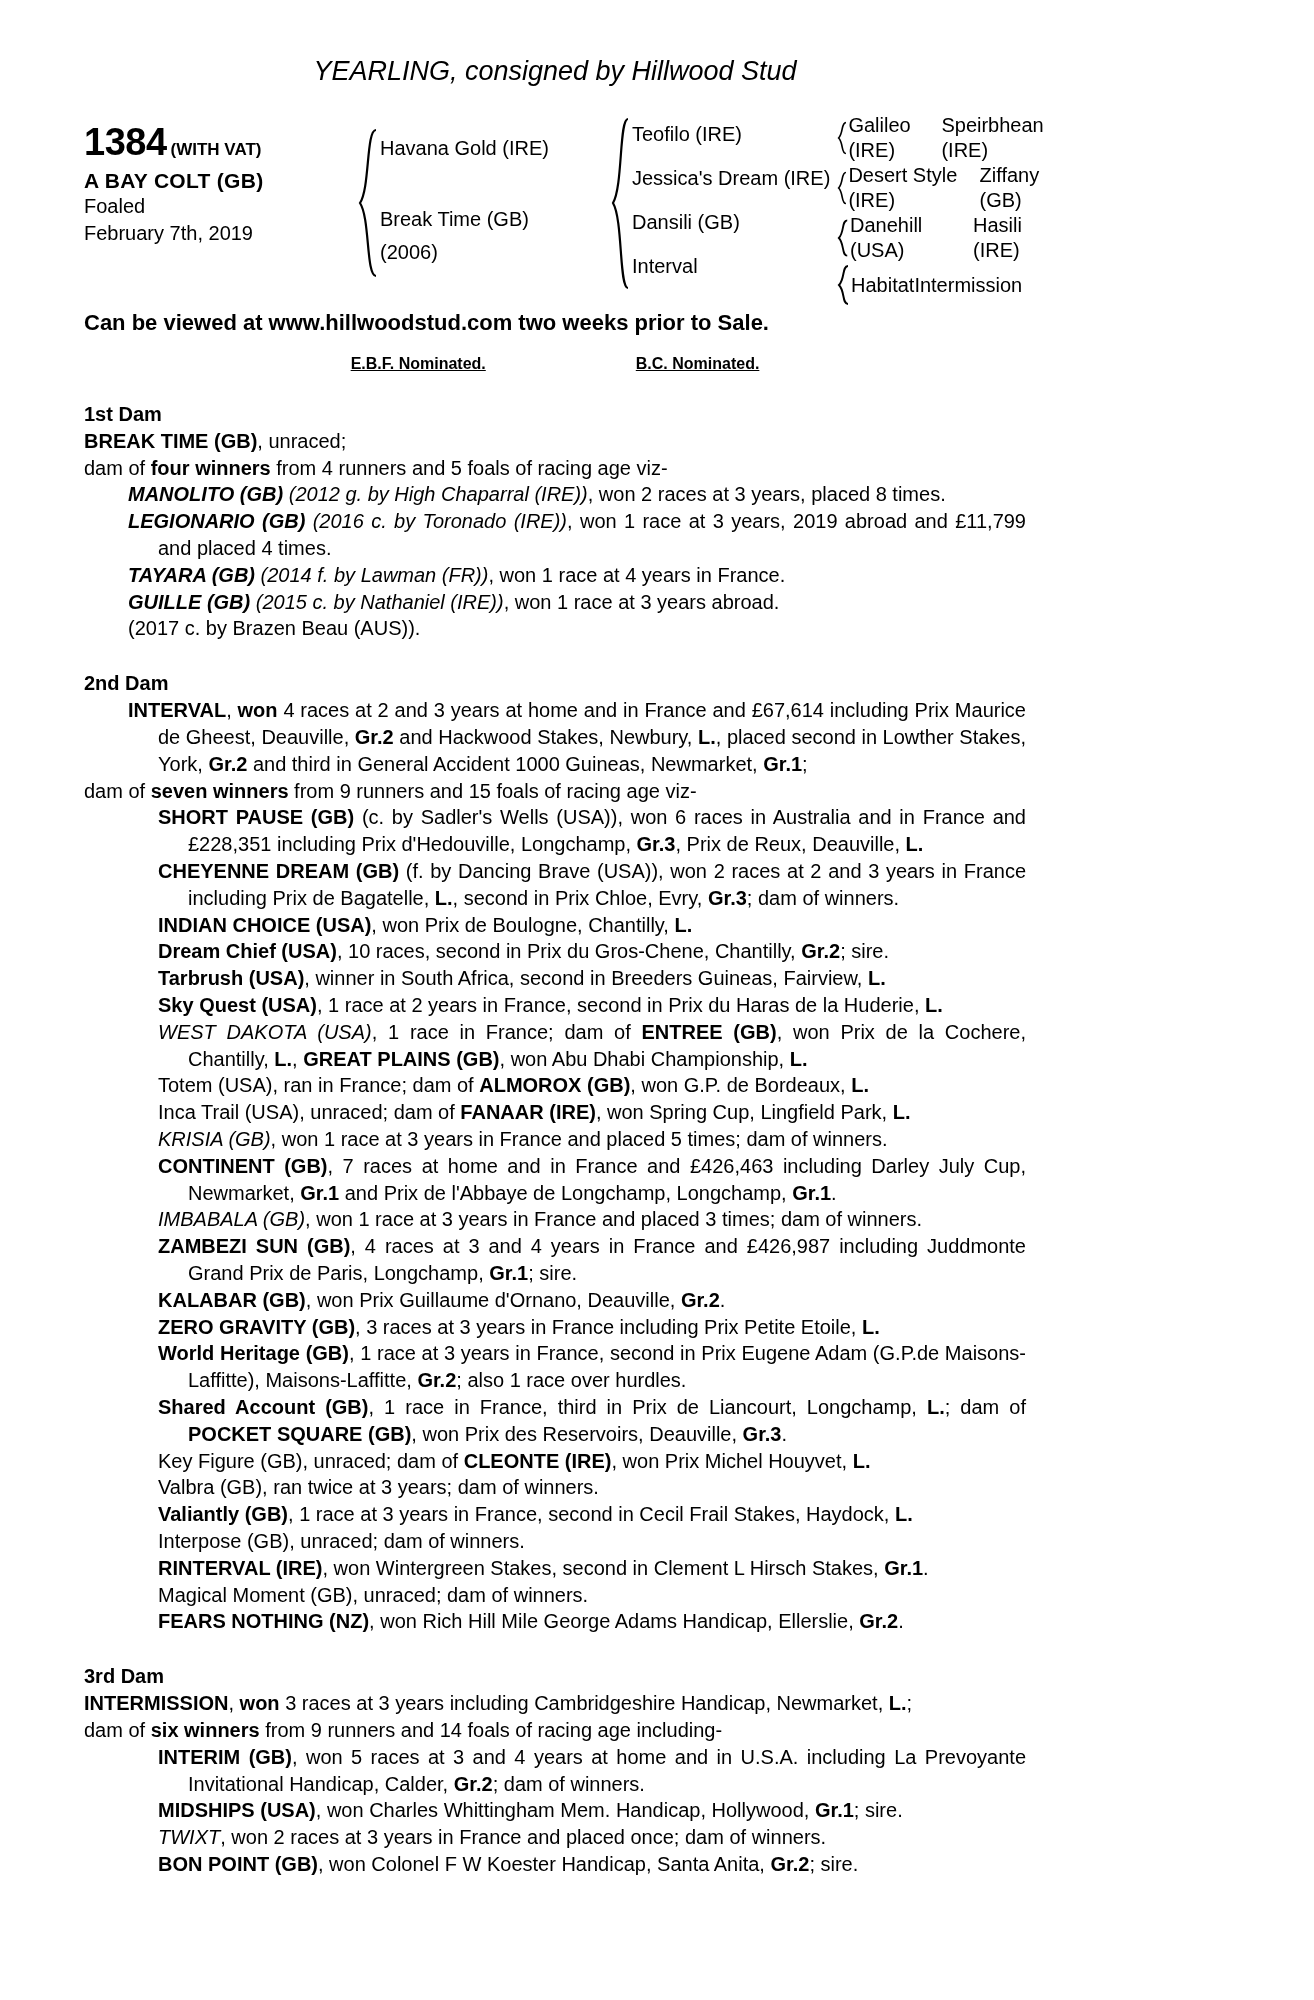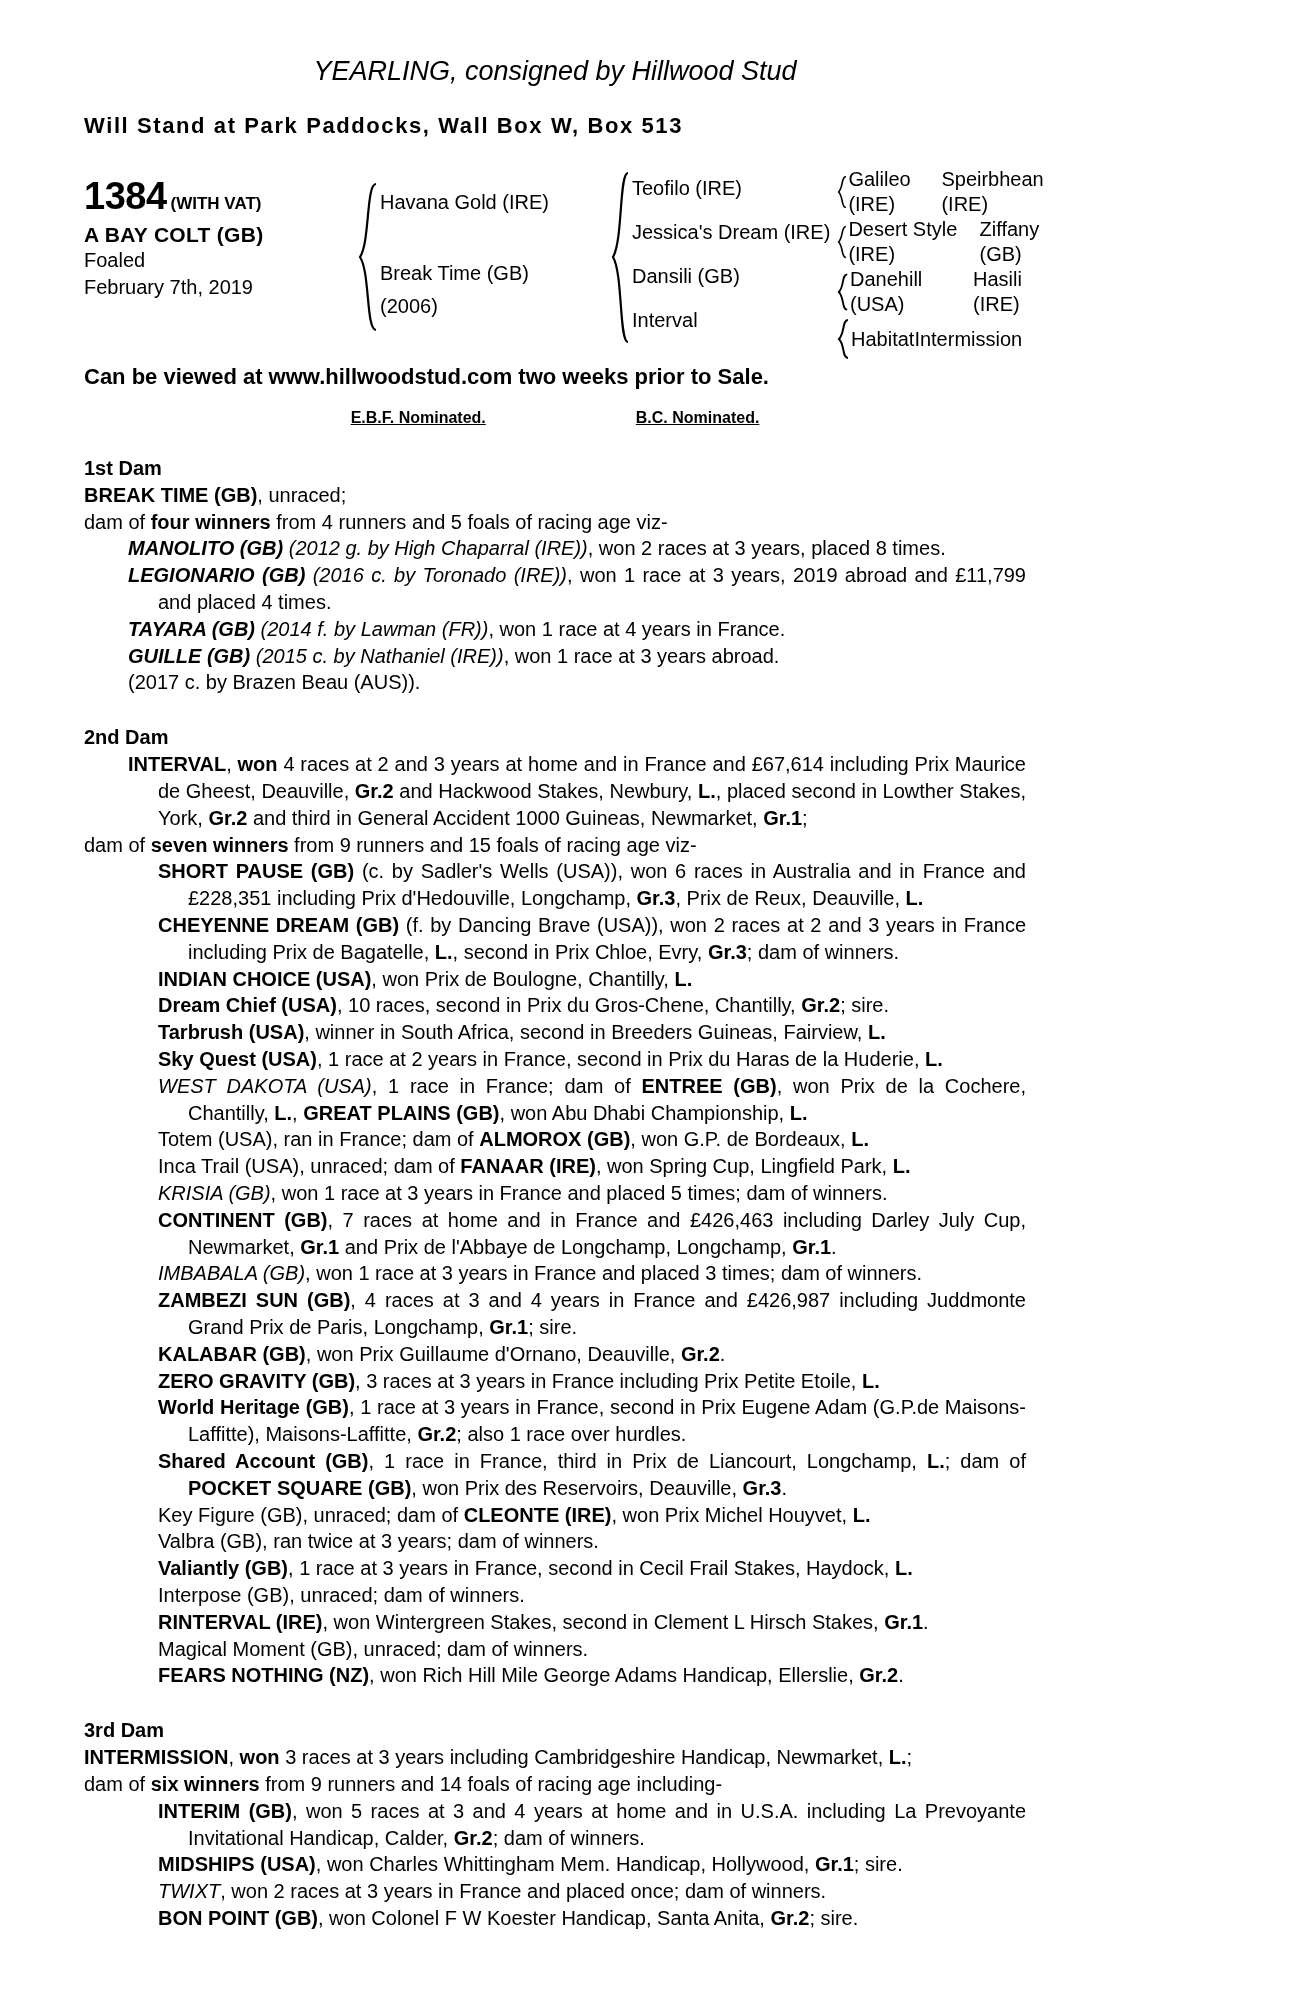--- a/index.html
+++ b/index.html
@@ -131,21 +131,20 @@
   .i { font-style: italic; }
   .bi { font-weight: bold; font-style: italic; }
 </style>
 </head>
 <body>
 
 <div class="page">
 
   <div class="consign-title">YEARLING, consigned by Hillwood Stud</div>
 
-  <div class="stand-line">Will Stand at Park Paddocks, Wall Box W, Box 513</div>
 
   <div class="ped">
 
     <div class="ped-left">
       <div>
         <span class="lotno">1384</span><span class="withvat">(WITH VAT)</span>
       </div>
       <div class="colt">A BAY COLT (GB)</div>
       <div class="foaled">Foaled</div>
       <div class="fdate">February 7th, 2019</div>

